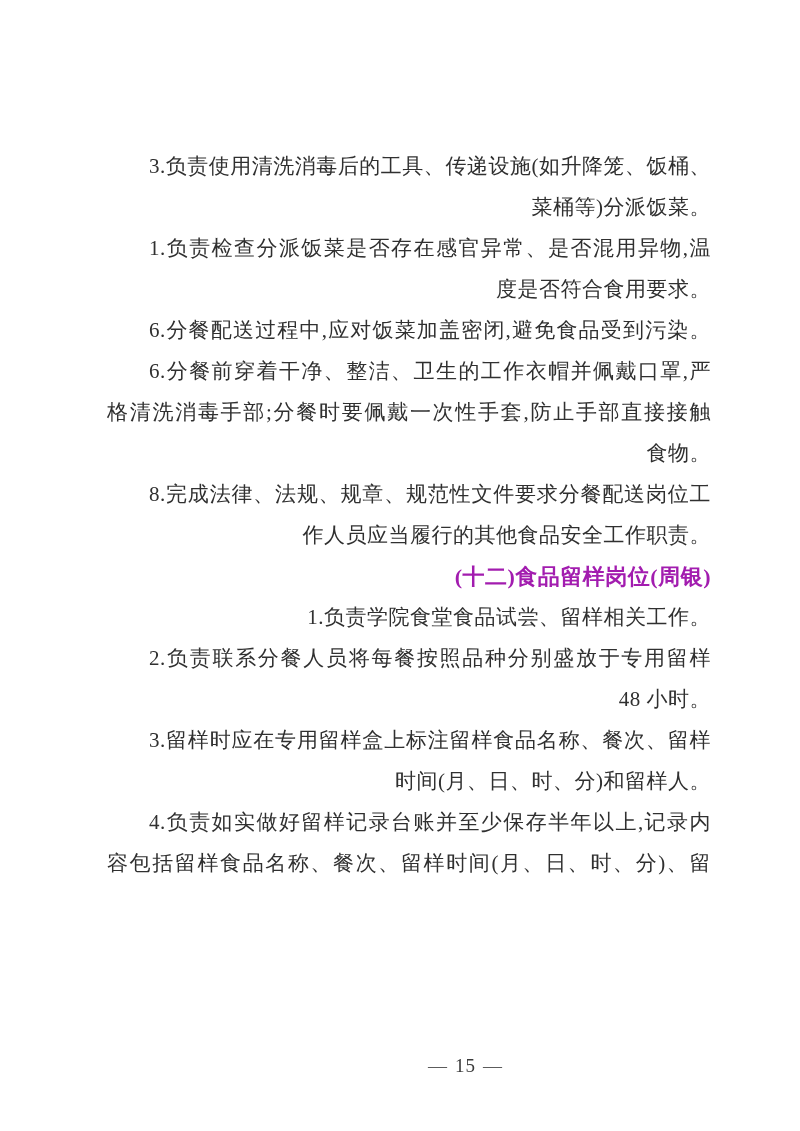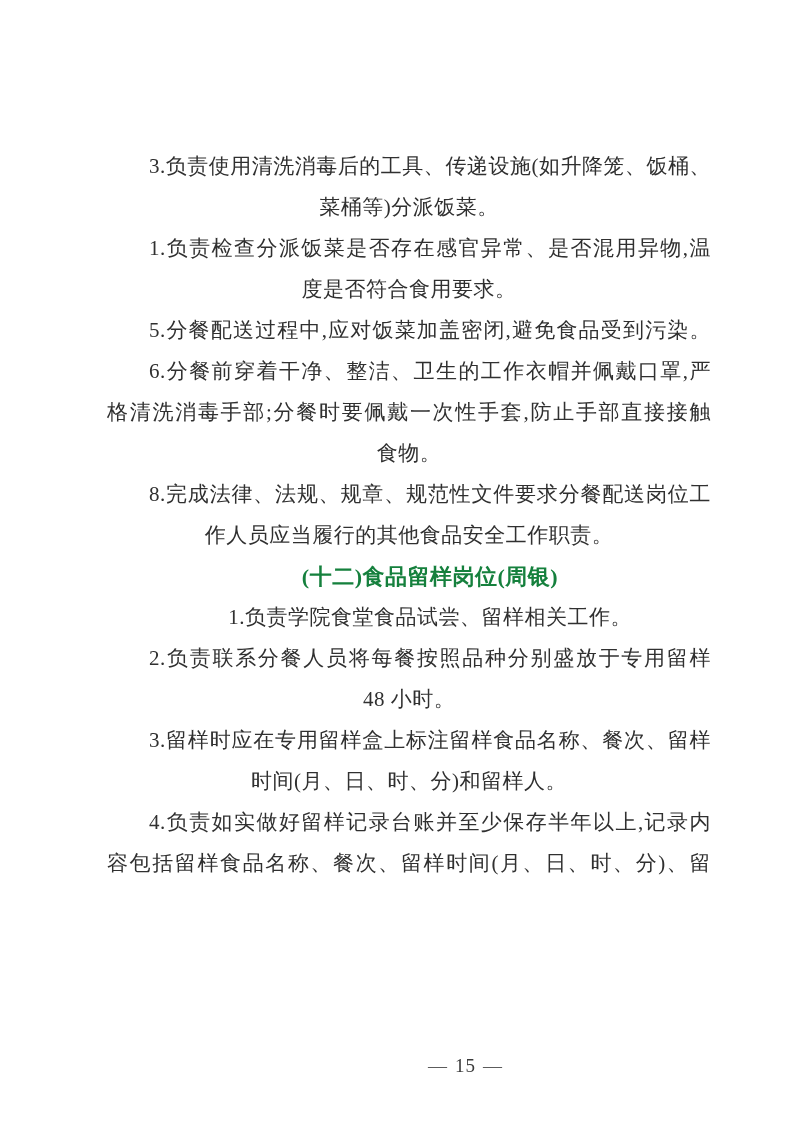--- a/index.html
+++ b/index.html
@@ -23,36 +23,36 @@
     left: 107px;
     top: 146px;
     width: 604px;
   }
   .line {
     height: 41px;
     line-height: 41px;
     font-size: 21px;
     letter-spacing: 0.5px;
     white-space: nowrap;
-    text-align: center;
+    text-align: right;
     overflow: visible;
   }
   .line.j {
     white-space: normal;
     text-align: justify;
     text-align-last: justify;
   }
   .line.indent {
     padding-left: 42px;
   }
   .line.heading {
     font-weight: bold;
     font-size: 22px;
     letter-spacing: 0.5px;
-    color: #15803d;
+    color: #a21caf;
   }
   .footer {
     position: absolute;
     top: 1052px;
     right: 130px;
     font-size: 19px;
     line-height: 28px;
     color: #3a3a3a;
     letter-spacing: 1px;
   }
@@ -67,21 +67,21 @@
 <div class="page">
 
   <div class="doc-body">
 
     <div class="line indent j">3.负责使用清洗消毒后的工具、传递设施(如升降笼、饭桶、</div>
     <div class="line">菜桶等)分派饭菜。</div>
 
     <div class="line indent j">1.负责检查分派饭菜是否存在感官异常、是否混用异物,温</div>
     <div class="line">度是否符合食用要求。</div>
 
-    <div class="line indent j">5.分餐配送过程中,应对饭菜加盖密闭,避免食品受到污染。</div>
+    <div class="line indent j">6.分餐配送过程中,应对饭菜加盖密闭,避免食品受到污染。</div>
 
     <div class="line indent j">6.分餐前穿着干净、整洁、卫生的工作衣帽并佩戴口罩,严</div>
     <div class="line j">格清洗消毒手部;分餐时要佩戴一次性手套,防止手部直接接触</div>
     <div class="line">食物。</div>
 
 
     <div class="line indent j">8.完成法律、法规、规章、规范性文件要求分餐配送岗位工</div>
     <div class="line">作人员应当履行的其他食品安全工作职责。</div>
 
     <div class="line indent heading">(十二)食品留样岗位(周银)</div>

